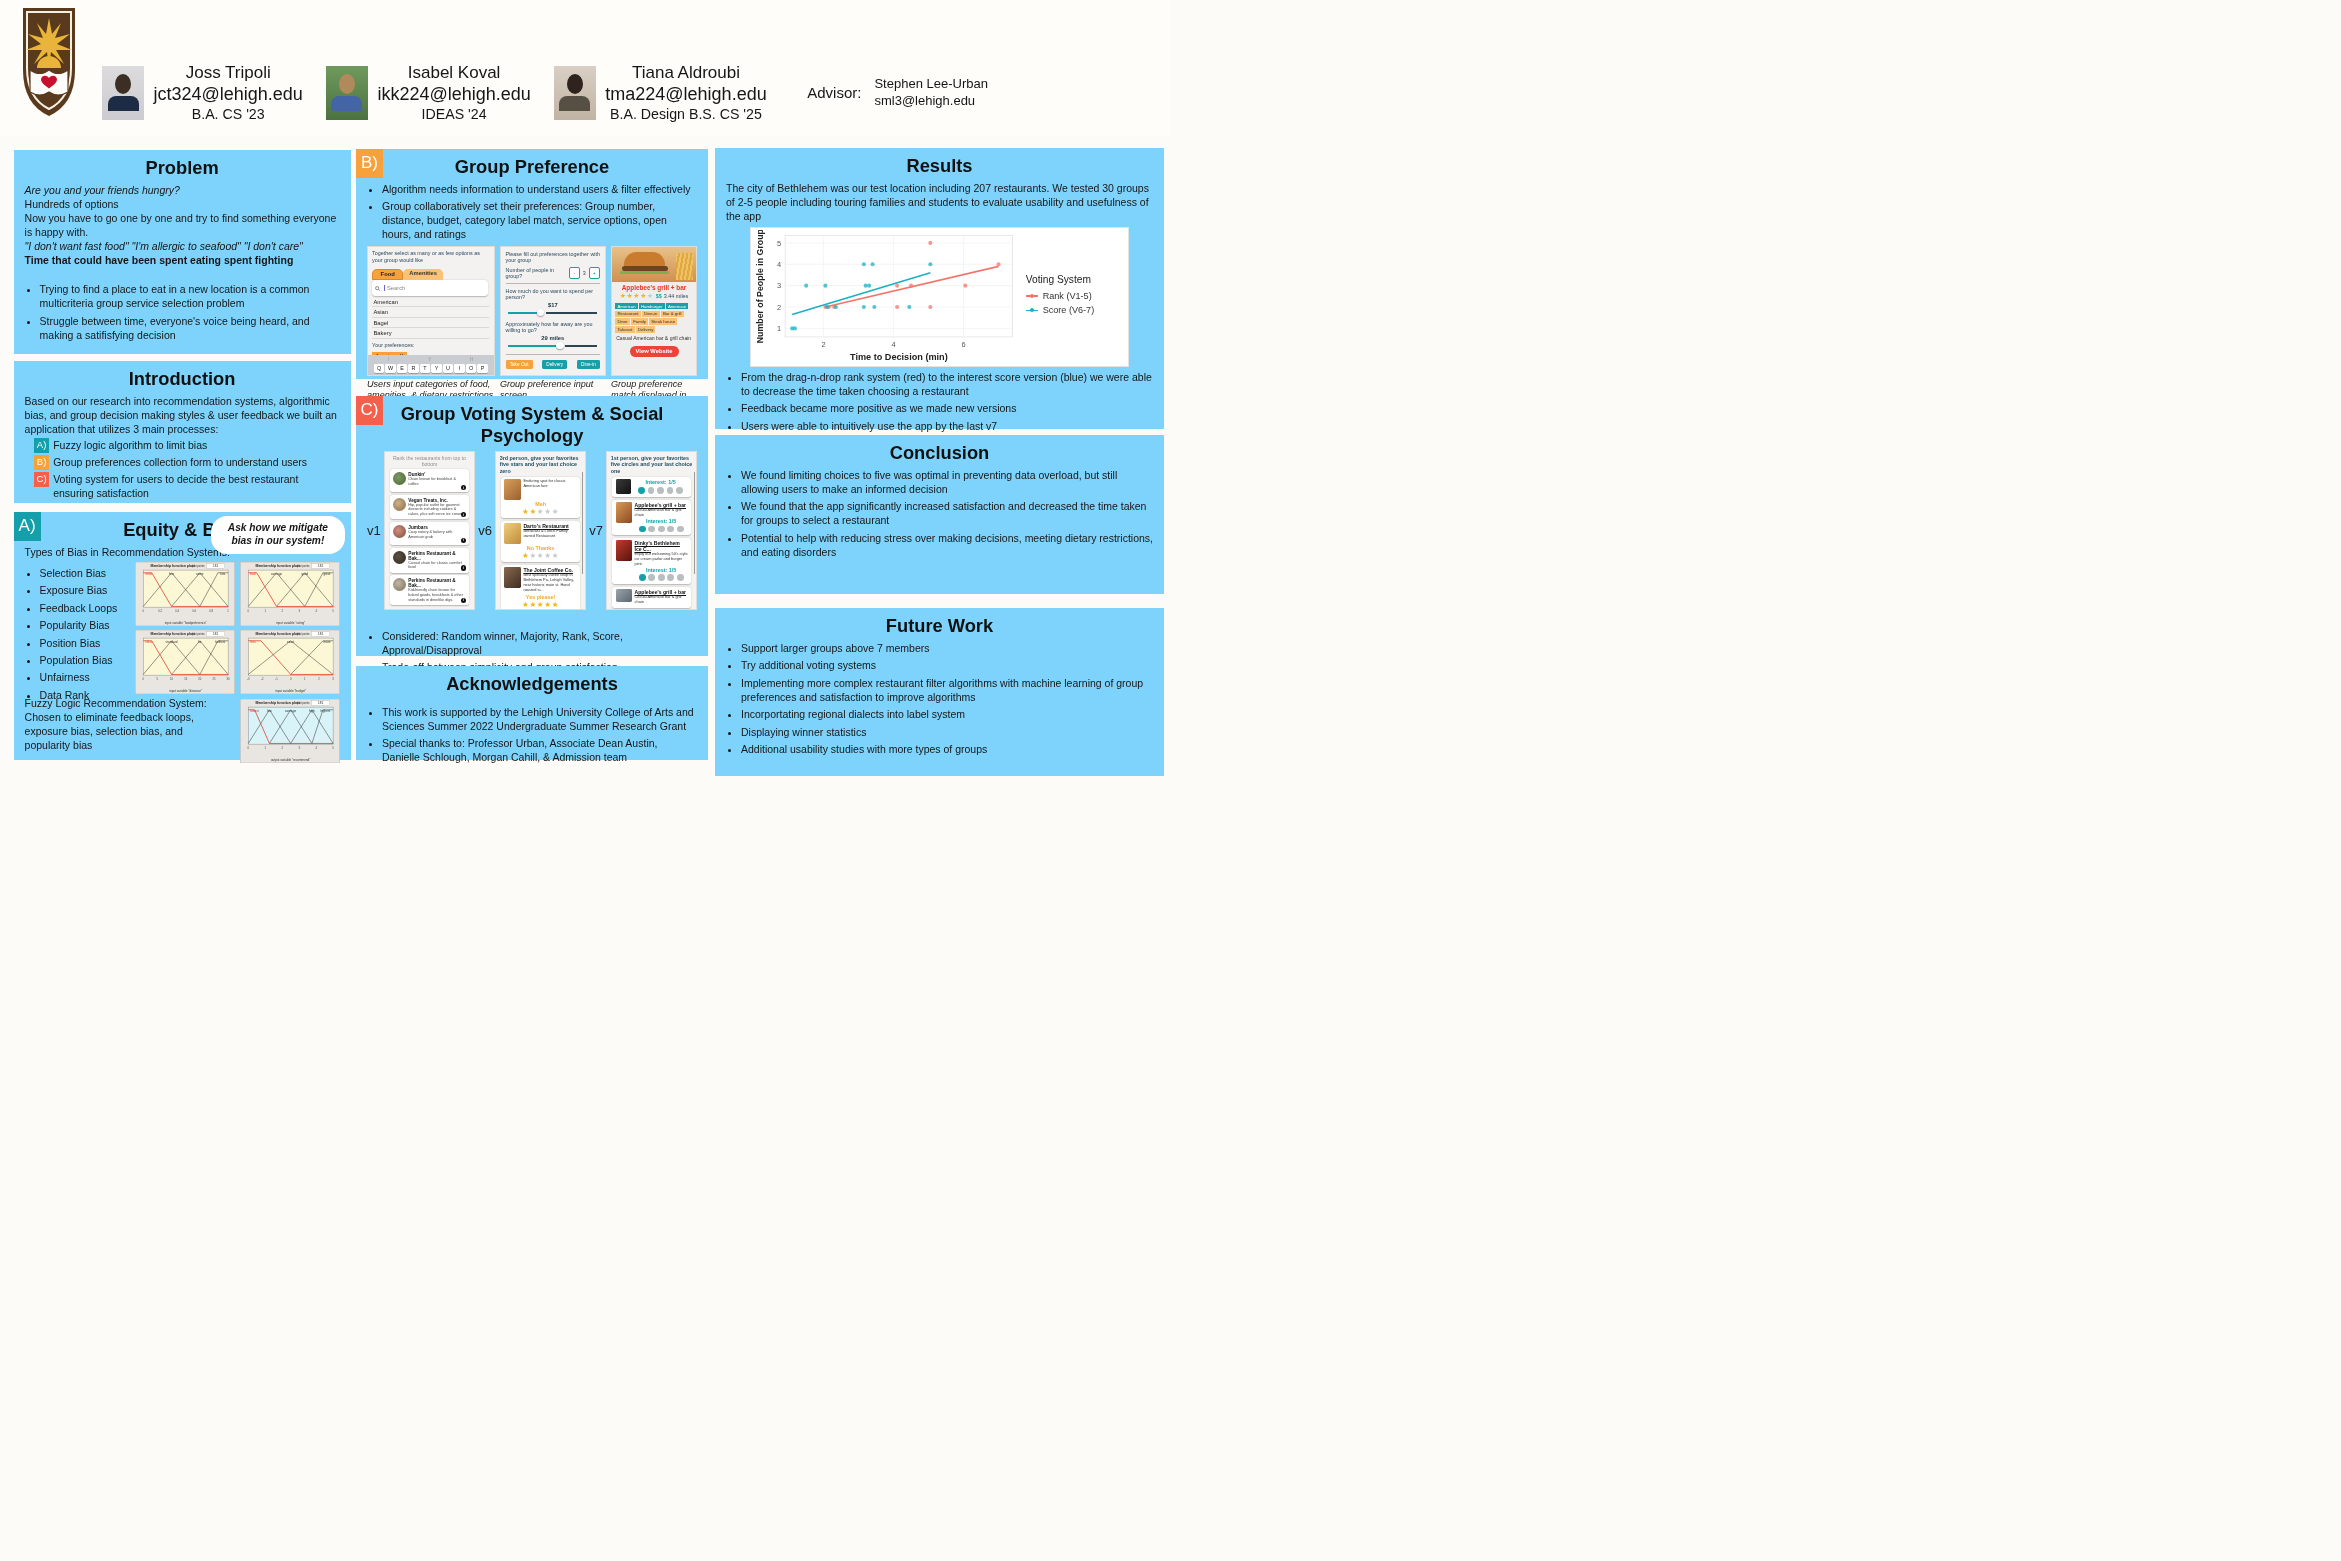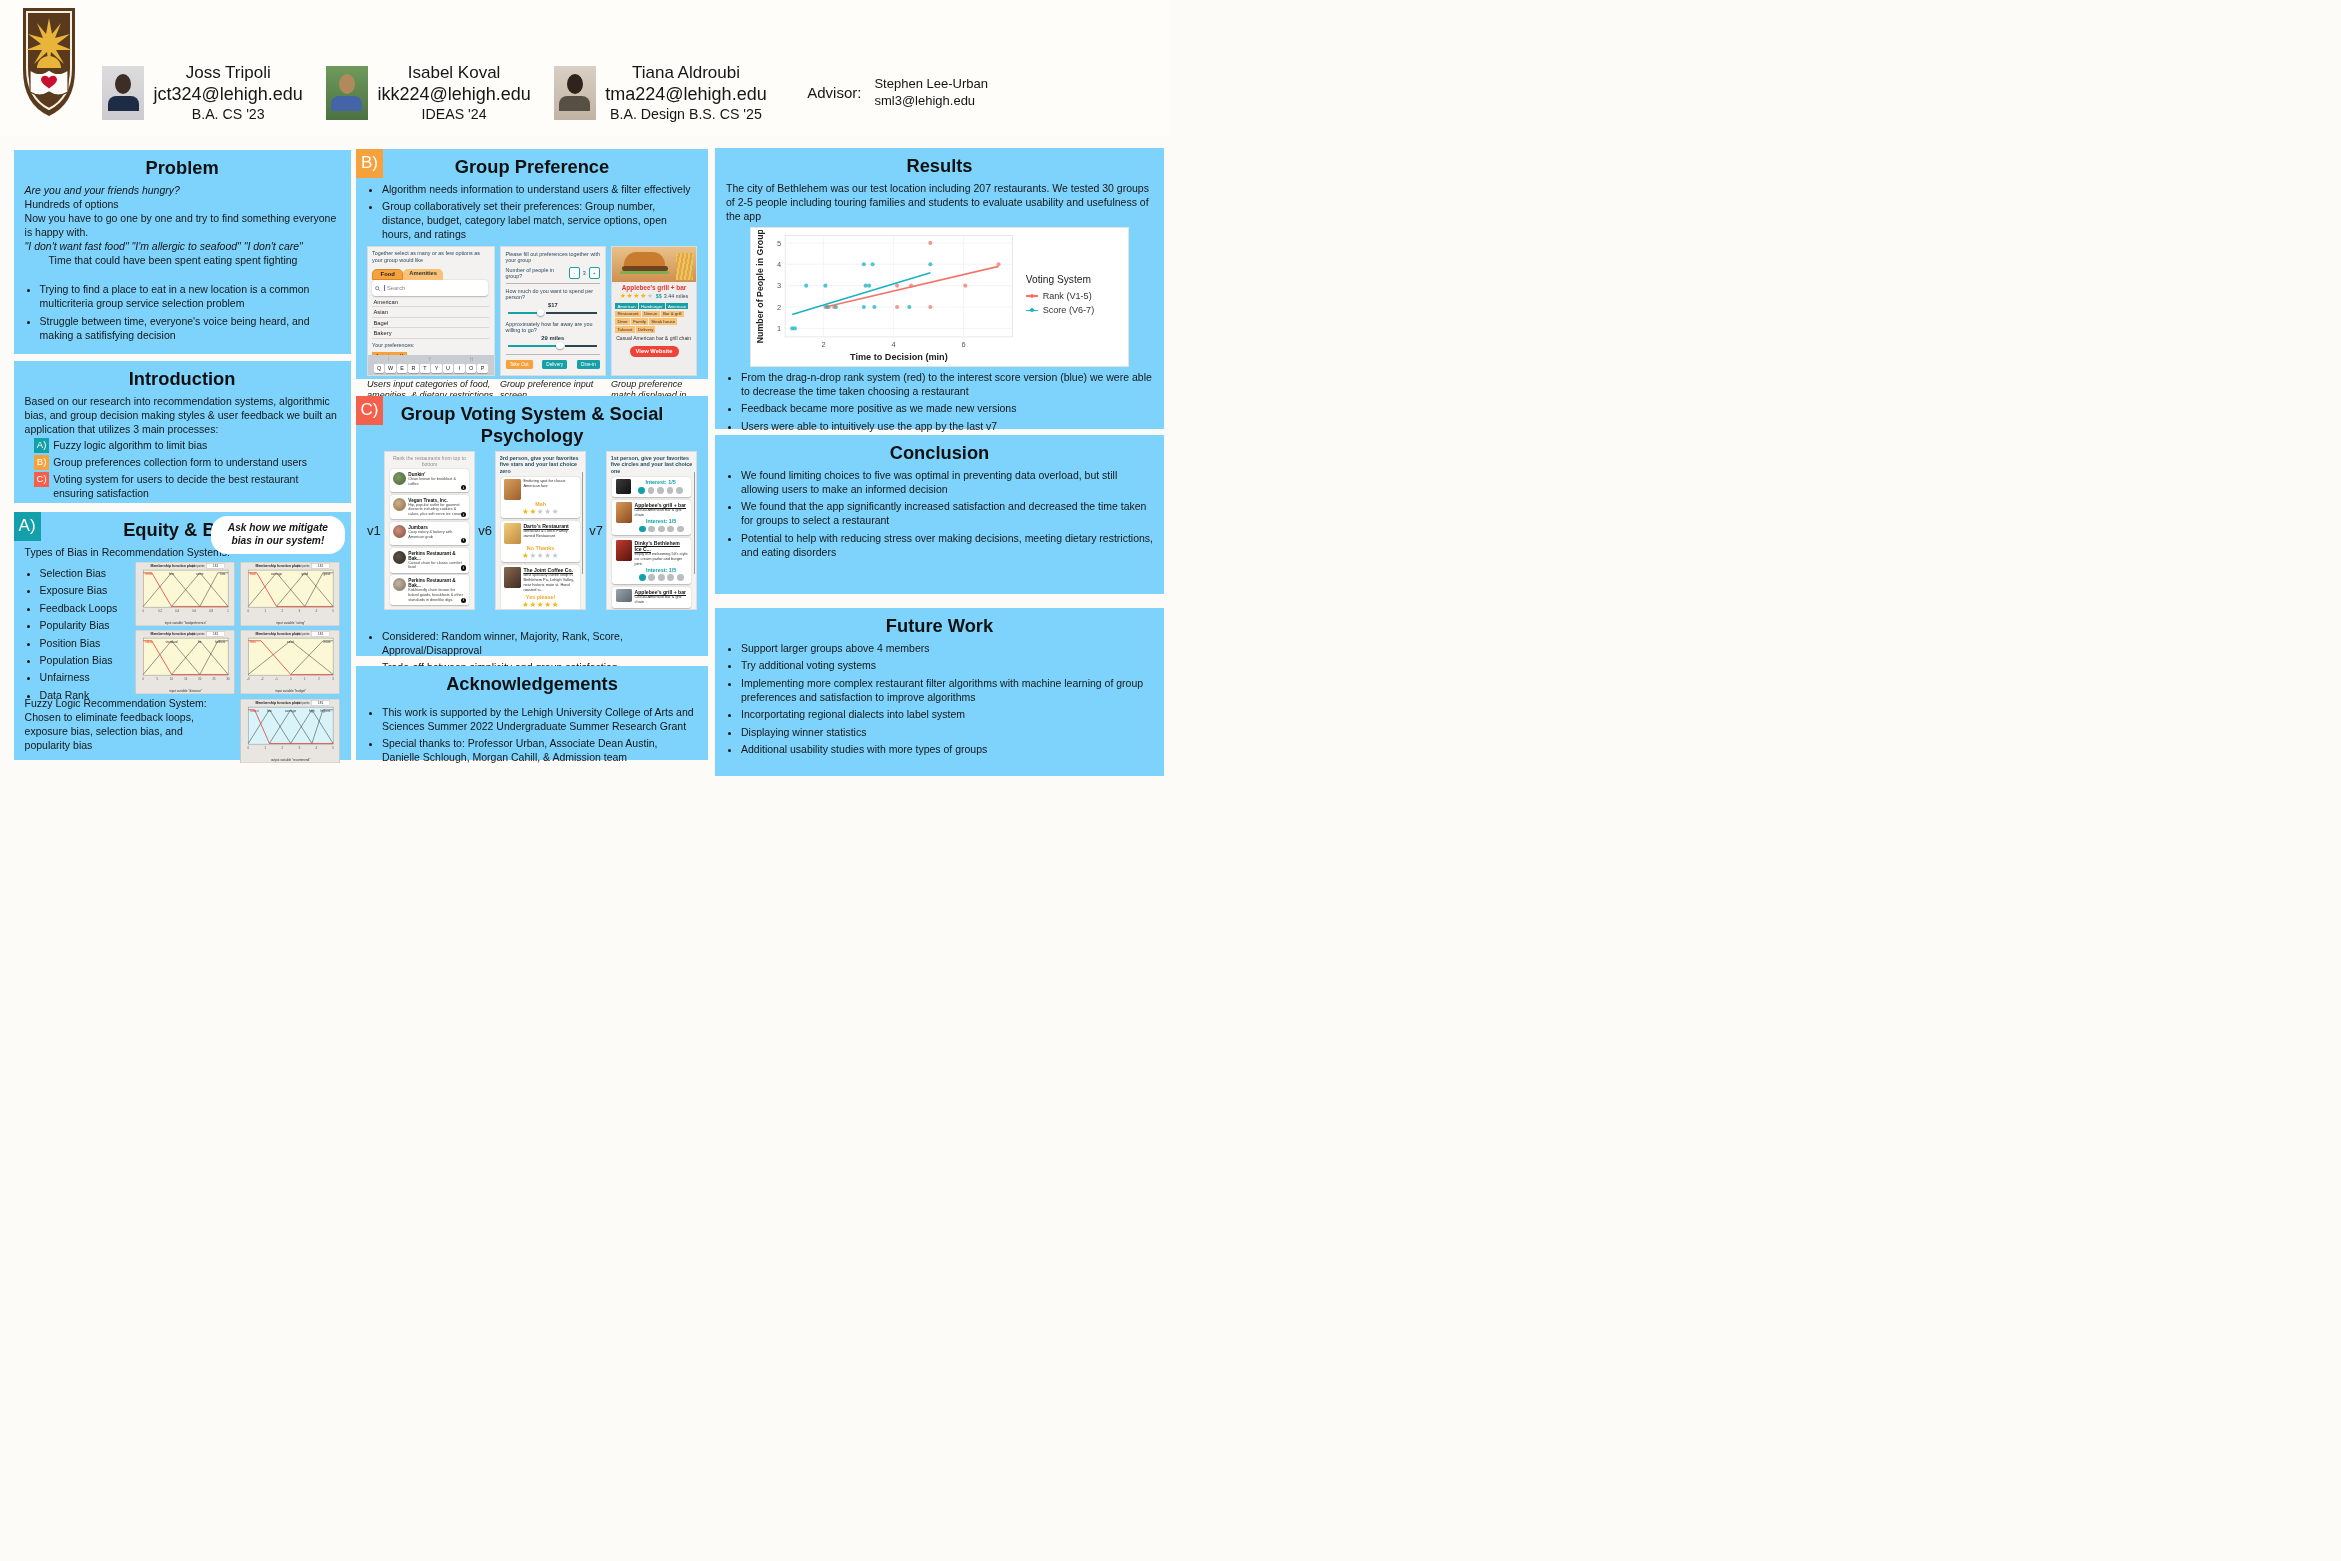--- a/index.html
+++ b/index.html
@@ -24,21 +24,21 @@
   .adv-label{font-size:15px;} .adv-block{font-size:13px;line-height:1.3;text-align:left;}
   
   .panel{position:absolute;background:#7dd3fc;box-sizing:border-box;padding:5.4px 11px;}
   .ptitle{font-size:18.3px;font-weight:700;text-align:center;margin:1.4px 0 4.1px;color:#111;}
   .body15{font-size:10.5px;line-height:1.34;}
   ul.b{margin:6.8px 0 0 1.4px;padding-left:13.6px;font-size:10.5px;line-height:1.34;}
   ul.b li{margin-bottom:3.4px;}
   .badge{position:absolute;left:0;top:0;width:27px;height:28.5px;color:#fff;font-size:17px;
          display:flex;align-items:center;justify-content:center;}
   .badge.teal{background:#14a0aa;} .badge.orange{background:#f6a13c;} .badge.red{background:#f4604c;}
-  .it{font-style:italic;} .bd{font-weight:400;margin-left:24px;}
+  .it{font-style:italic;} .bd{font-weight:700;}
   #panel-problem{left:13.6px;top:150px;width:337px;height:204px;}
   #panel-intro{left:13.6px;top:361px;width:337px;height:142px;}
   #panel-equity{left:13.6px;top:512px;width:337px;height:248px;}
   #panel-gp{left:356px;top:149px;width:352px;height:230px;}
   #panel-voting{left:356px;top:396px;width:352px;height:260px;}
   #panel-ack{left:356px;top:666px;width:352px;height:94px;}
   #panel-results{left:715px;top:148px;width:449px;height:281px;}
   #panel-conclusion{left:715px;top:435px;width:449px;height:159px;}
   #panel-future{left:715px;top:608px;width:449px;height:168px;}
   
@@ -749,21 +749,21 @@
   <ul class="b" style="margin-top:2.7px;">
     <li>We found limiting choices to five was optimal in preventing data overload, but still allowing users to make an informed decision</li>
     <li>We found that the app significantly increased satisfaction and decreased the time taken for groups to select a restaurant</li>
     <li>Potential to help with reducing stress over making decisions, meeting dietary restrictions, and eating disorders</li>
   </ul>
 </div>
 
 <div class="panel" id="panel-future">
   <div class="ptitle">Future Work</div>
   <ul class="b" style="margin-top:0;">
-    <li>Support larger groups above 4 members</li>
+    <li>Support larger groups above 7 members</li>
     <li>Try additional voting systems</li>
     <li>Implementing more complex restaurant filter algorithms with machine learning of group preferences and satisfaction to improve algorithms</li>
     <li>Incorportating regional dialects into label system</li>
     <li>Displaying winner statistics</li>
     <li>Additional usability studies with more types of groups</li>
   </ul>
 </div>
 
 
 </body></html>

